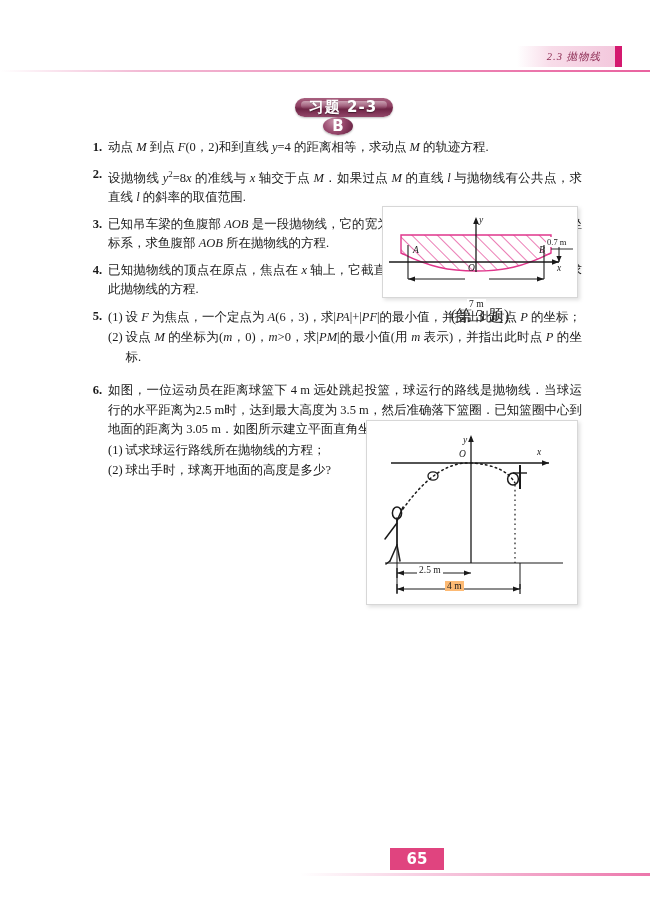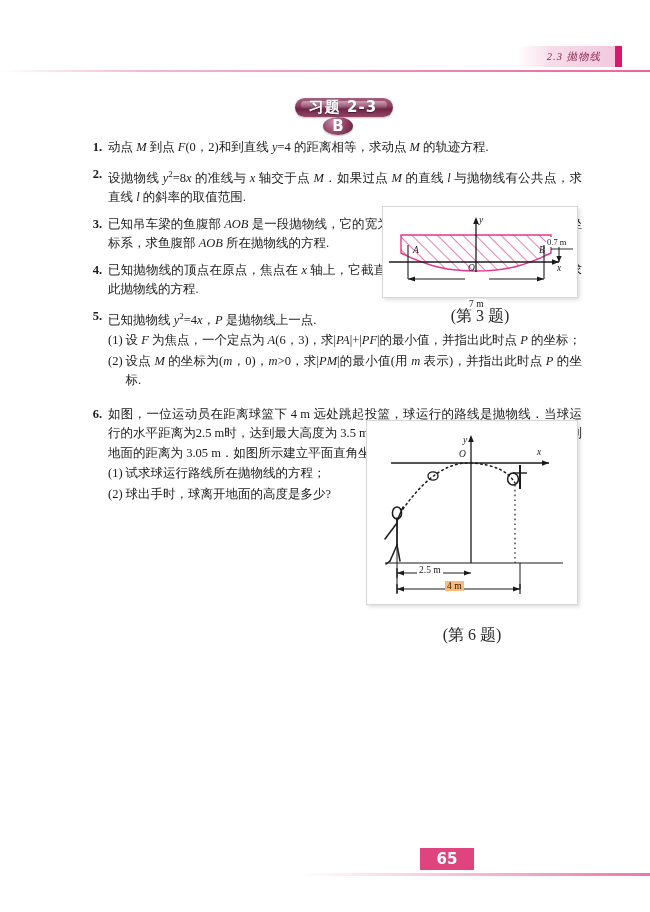--- a/index.html
+++ b/index.html
@@ -215,21 +215,20 @@
   .footer-page {
     width: 54px;
     background: #e0447f;
     color: #ffffff;
     font-family: "DejaVu Sans", "Liberation Sans", sans-serif;
     font-size: 15px;
     font-weight: bold;
     display: flex;
     align-items: center;
     justify-content: center;
-    margin-left: 30px;
   }
   .footer-rule {
     position: absolute;
     left: 300px;
     right: 0;
     bottom: 36px;
     height: 3px;
     background: linear-gradient(to right, #ffffff 0%, #f6c8de 40%, #ec76ab 100%);
   }
 </style>
@@ -268,21 +267,20 @@
     </div>
 
     <div class="problem">
       <div class="pnum">4.</div>
       <div class="ptext narrow">已知抛物线的顶点在原点，焦点在 <i class="v">x</i> 轴上，它截直线 <i class="v">y</i>=2<i class="v">x</i>+1 所得的线段长为 <span class="rad">√<span class="bar">15</span></span>，求此抛物线的方程.</div>
     </div>
 
     <div class="problem">
       <div class="pnum">5.</div>
       <div class="ptext">
-        <div>已知抛物线 <i class="v">y</i><sup class="exp">2</sup>=4<i class="v">x</i>，<i class="v">P</i> 是抛物线上一点.</div>
         <div class="sub">
           <div class="sublabel">(1)</div>
           <div class="subtext">设 <i class="v">F</i> 为焦点，一个定点为 <i class="v">A</i>(6，3)，求|<i class="v">PA</i>|+|<i class="v">PF</i>|的最小值，并指出此时点 <i class="v">P</i> 的坐标；</div>
         </div>
         <div class="sub">
           <div class="sublabel">(2)</div>
           <div class="subtext">设点 <i class="v">M</i> 的坐标为(<i class="v">m</i>，0)，<i class="v">m</i>&gt;0，求|<i class="v">PM</i>|的最小值(用 <i class="v">m</i> 表示)，并指出此时点 <i class="v">P</i> 的坐标.</div>
         </div>
       </div>
     </div>
@@ -396,20 +394,19 @@
       <line x1="30" y1="163" x2="30" y2="173" stroke="#1a1a1a" stroke-width="1.2"></line>
       <line x1="153" y1="163" x2="153" y2="173" stroke="#1a1a1a" stroke-width="1.2"></line>
     </svg>
 
     <div style="position:absolute;left:96px;top:14px;font-size:9.5px;font-style:italic;">y</div>
     <div style="position:absolute;left:170px;top:26px;font-size:9.5px;font-style:italic;">x</div>
     <div style="position:absolute;left:92px;top:28px;font-size:9.5px;font-style:italic;">O</div>
     <div style="position:absolute;left:50px;top:144px;font-size:9.5px;background:#fff;padding:0 2px;">2.5 m</div>
     <div style="position:absolute;left:78px;top:160px;font-size:9.5px;background:#fdba74;padding:0 2px;">4 m</div>
   </div>
-  <div class="fig-caption" id="fig6cap" style="width:212px;">(第 6 题)</div>
 
   <div class="footer-rule"></div>
   <div class="footer">
     <div class="footer-page">65</div>
   </div>
 
 </div>
 
 </body></html>

